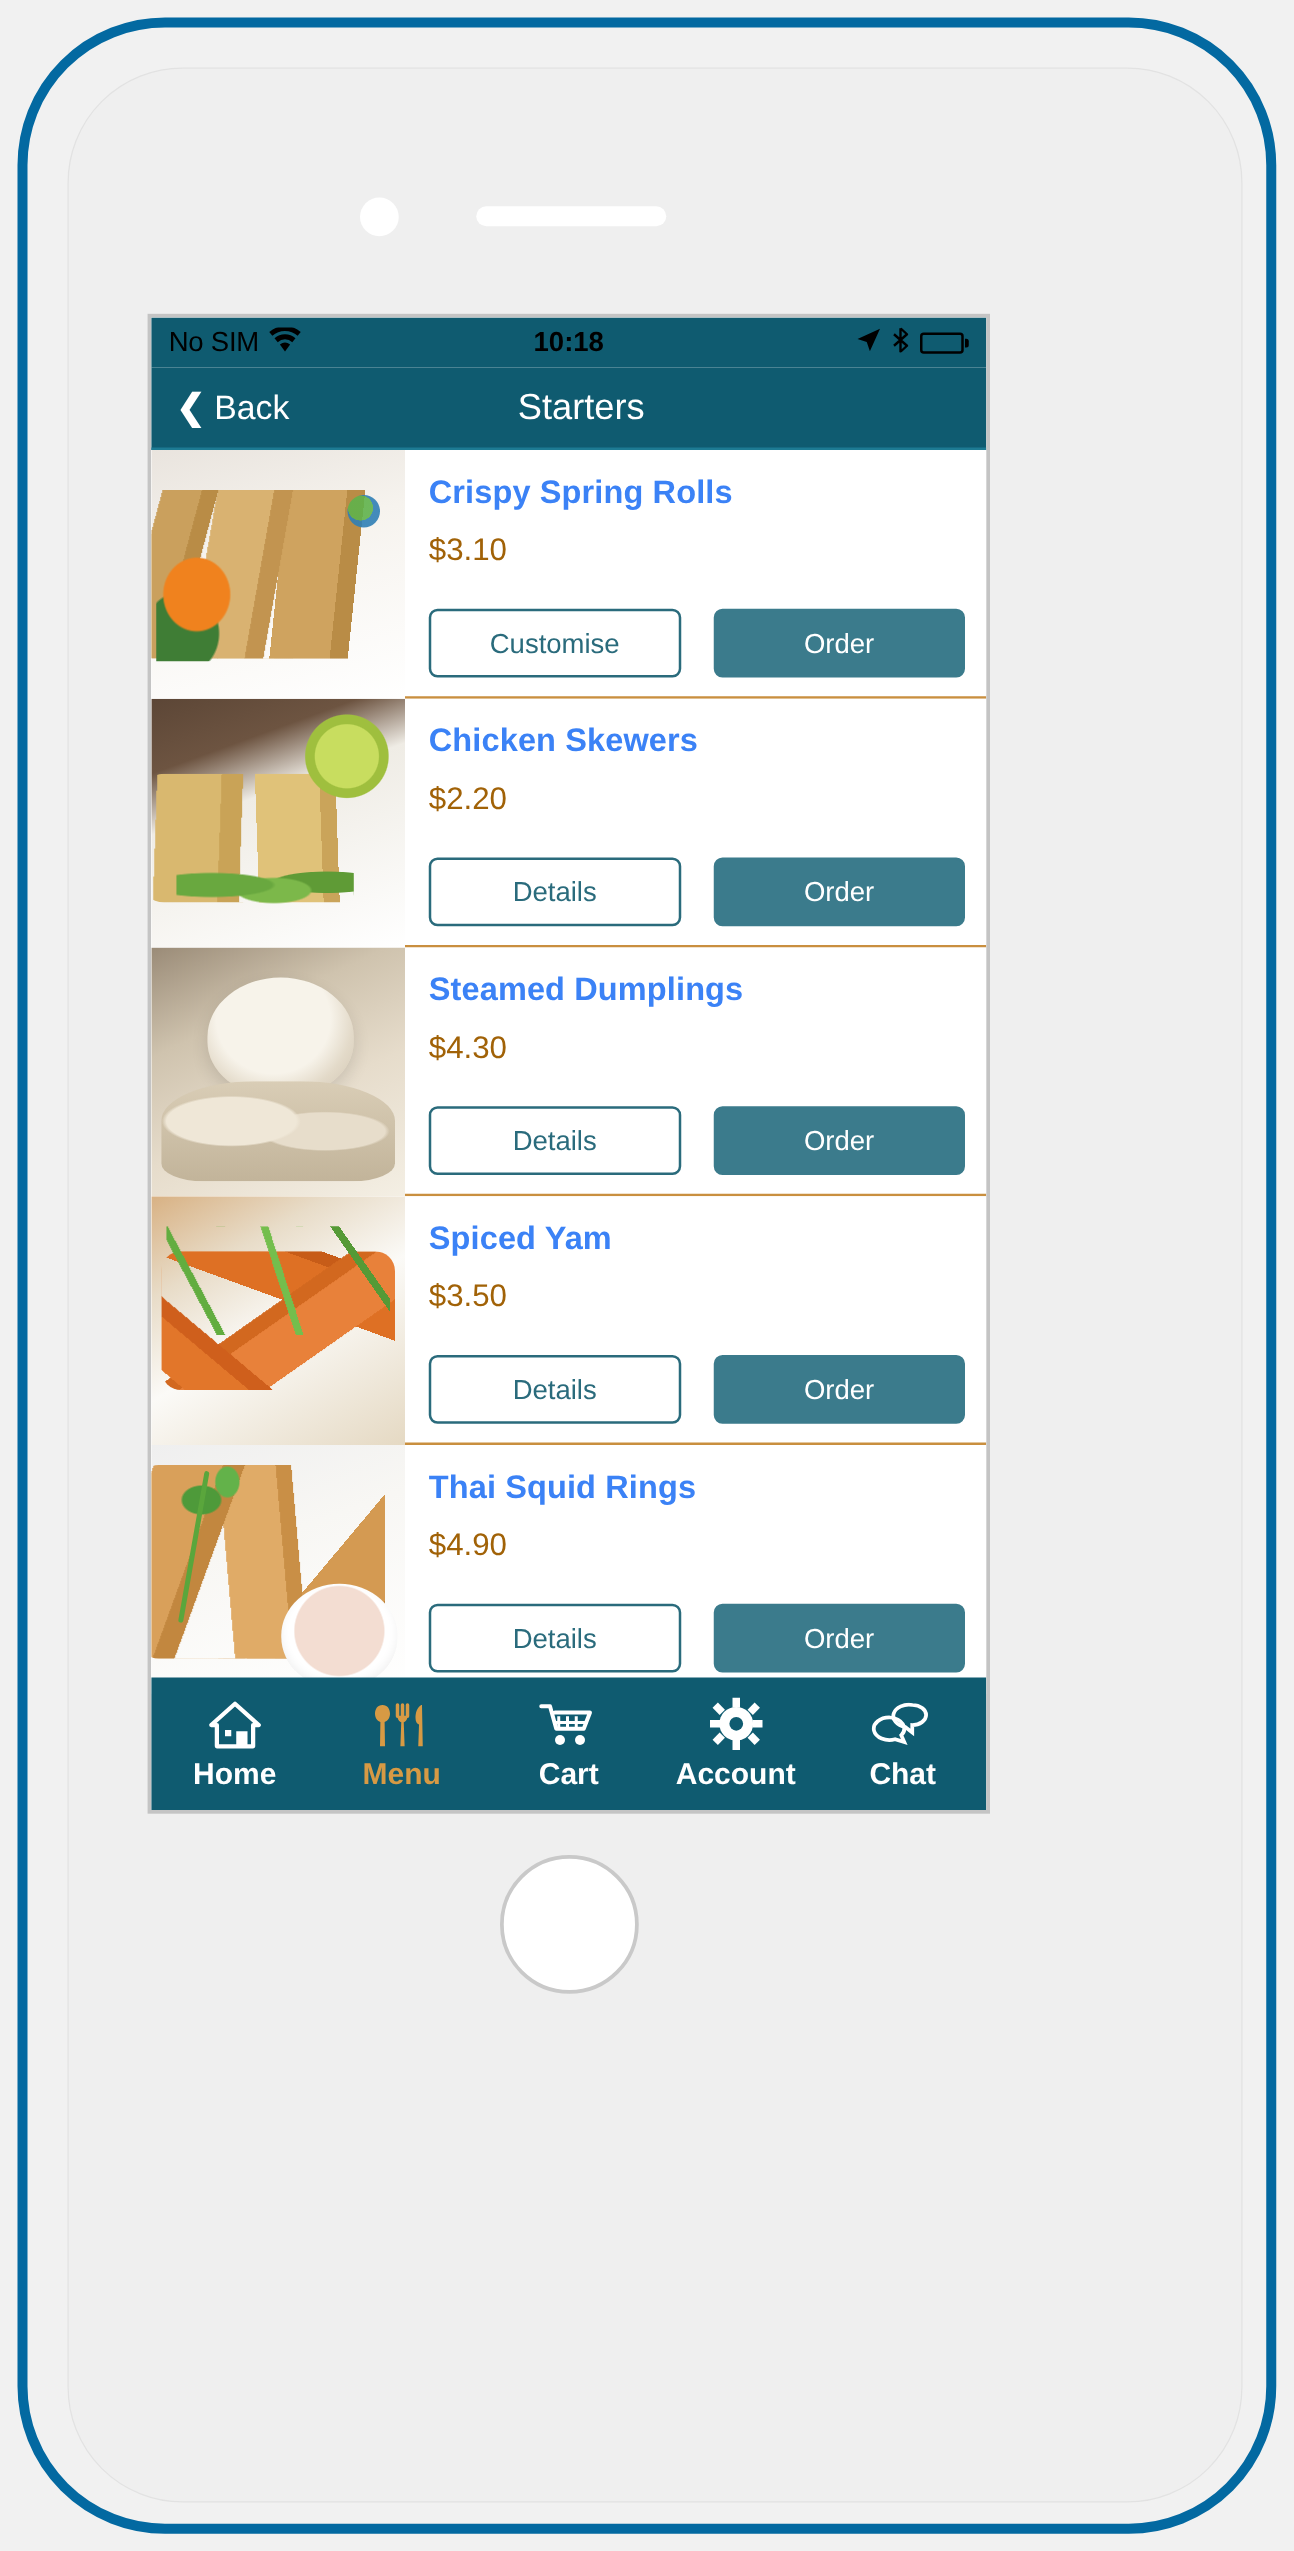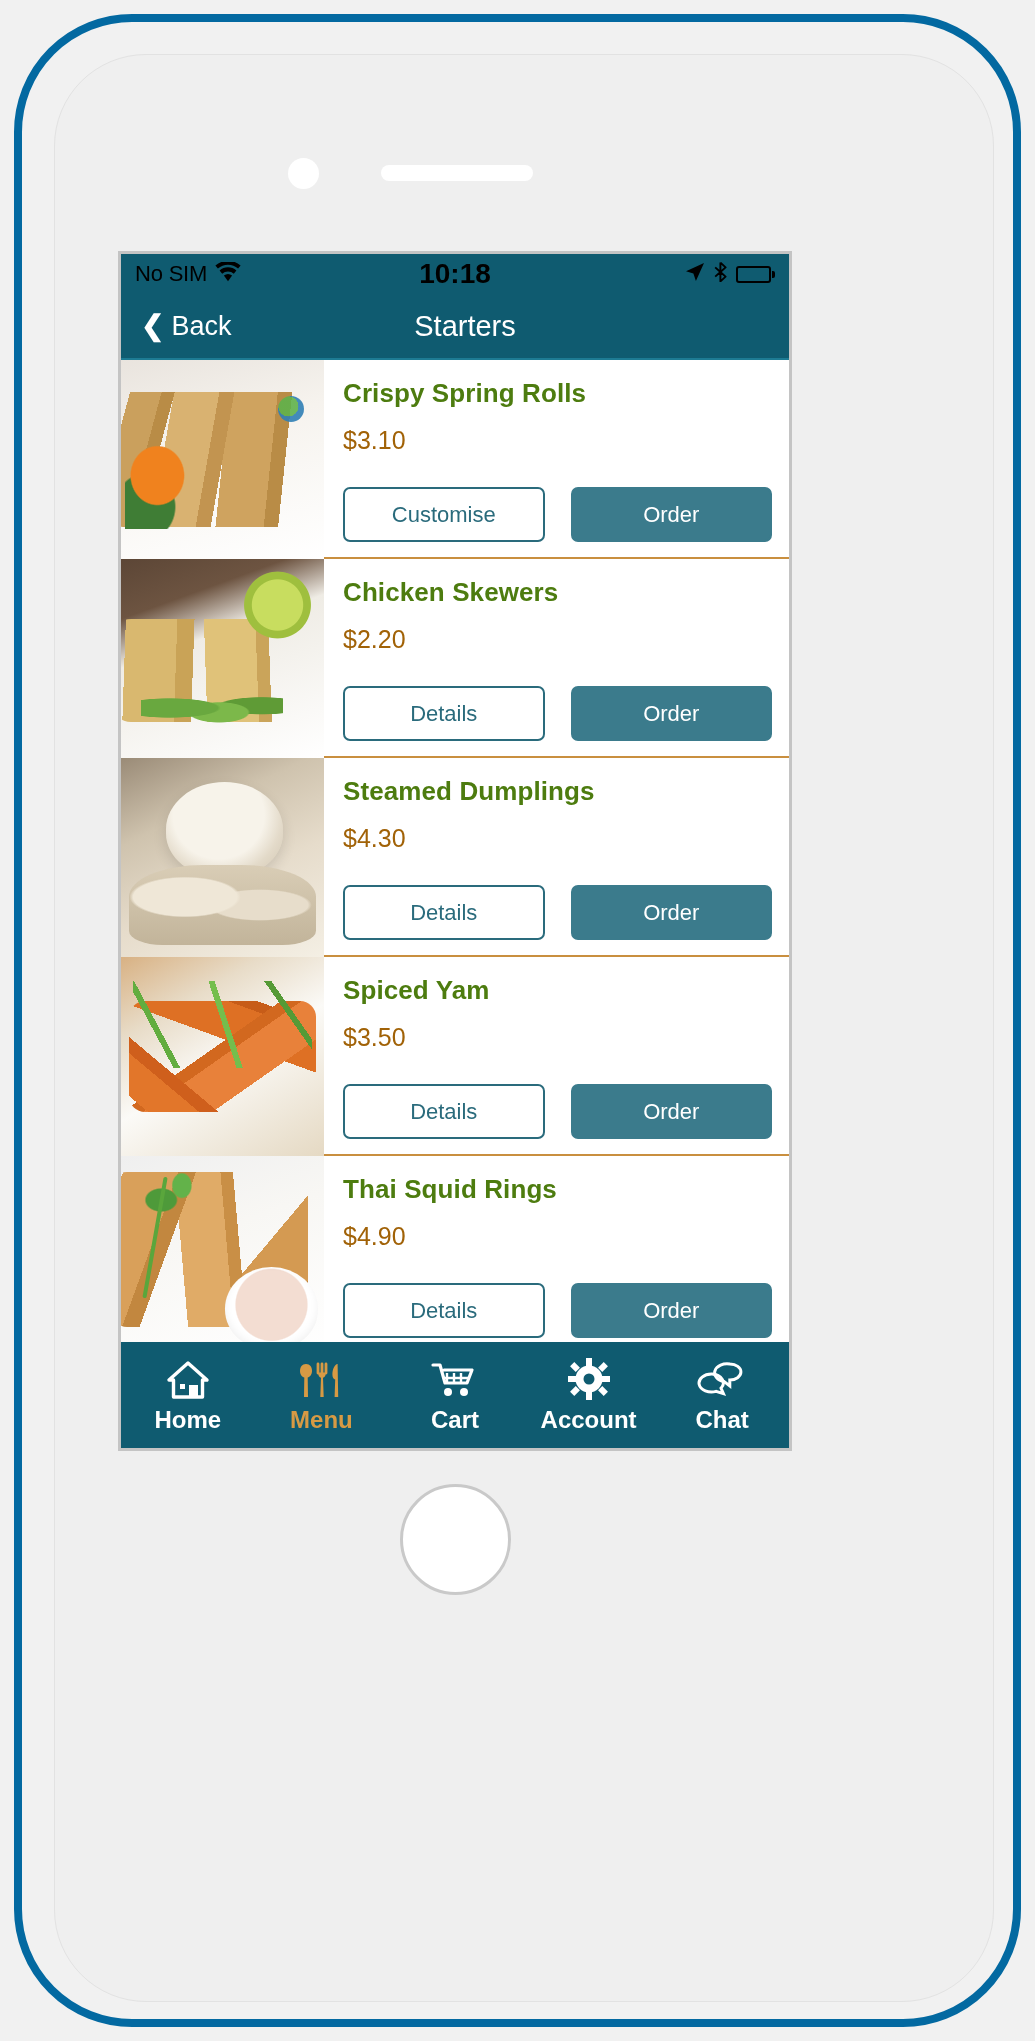--- a/index.html
+++ b/index.html
@@ -60,21 +60,21 @@
     position: relative;
     height: 40px; background: #0f5b70;
     display: flex; align-items: center;
     padding: 0 14px;
     color: #000;
   }
   #status-left { display: flex; align-items: center; gap: 8px; }
   #status-carrier { font-size: 22px; letter-spacing: -0.2px; }
   #status-time {
     position: absolute; left: 0; right: 0; text-align: center;
-    font-size: 28px; font-weight: bold;
+    font-size: 22px; font-weight: bold;
   }
   #status-right {
     margin-left: auto; display: flex; align-items: center; gap: 9px;
     position: relative; z-index: 2;
   }
   .battery-shell {
     width: 35px; height: 17px; border: 2px solid #000;
     border-radius: 3px; padding: 2px; display: block;
   }
   .battery-fill { height: 100%; background: #000; border-radius: 1px; }
@@ -109,21 +109,21 @@
   }
   .row-thumb {
     width: 203px; flex: 0 0 203px; height: 199px;
     position: relative; overflow: hidden;
   }
   .row-info {
     flex: 1; position: relative;
     padding: 18px 18px 0 19px;
   }
   .item-name {
-    font-size: 26px; font-weight: bold; color: #4d7c0f;
+    font-size: 26px; font-weight: bold; color: #3b82f6;
     letter-spacing: 0.1px;
   }
   .item-price {
     font-size: 25px; color: #a16207; margin-top: 17px;
   }
   .row-actions {
     position: absolute; left: 19px; right: 17px; bottom: 17px;
     display: flex; gap: 26px; align-items: flex-end;
   }
   .btn {

